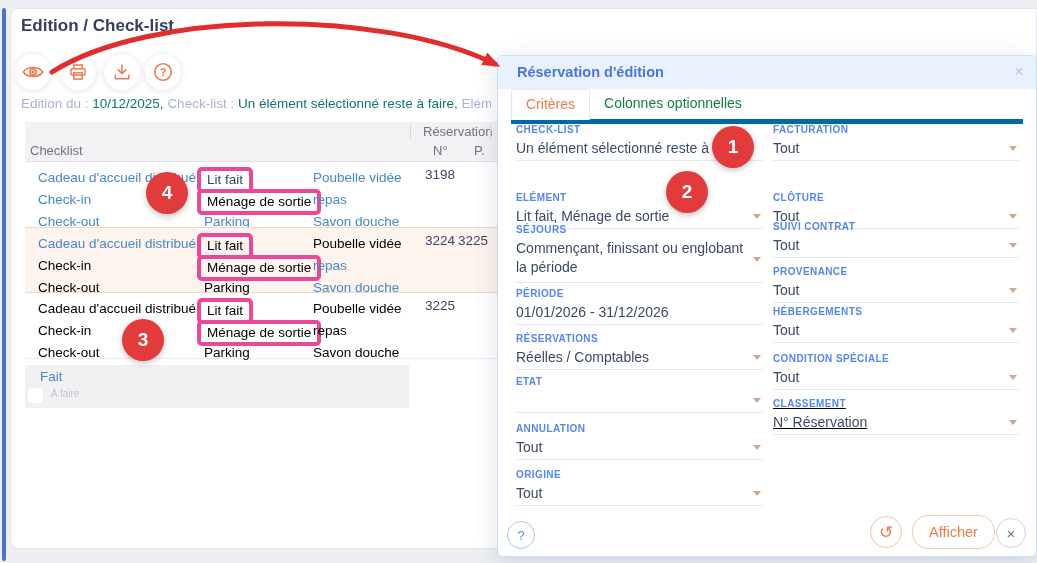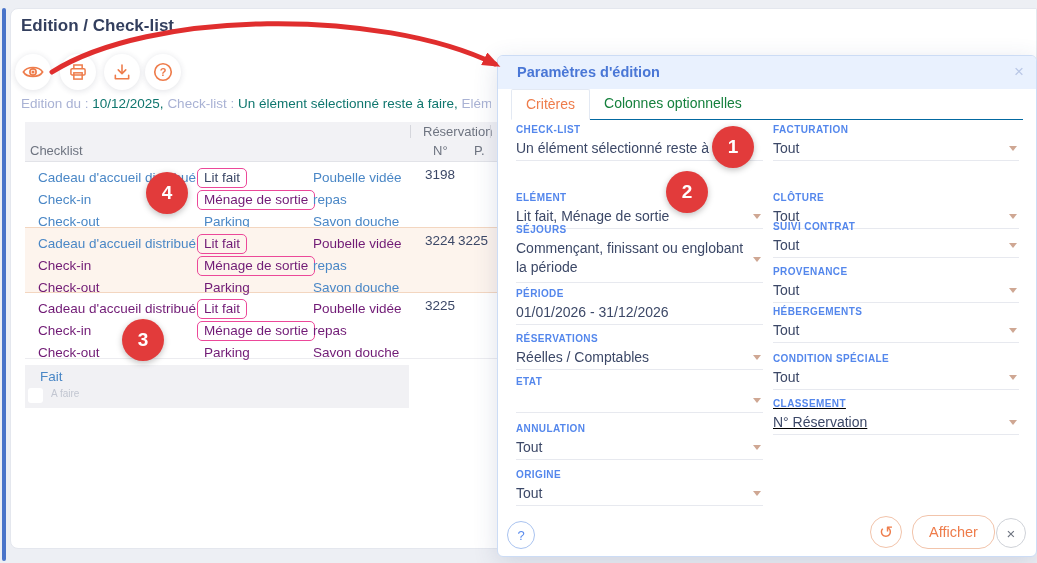--- a/index.html
+++ b/index.html
@@ -23,38 +23,38 @@
   .thead2{position:relative;height:21px;background:#f2f2f5;border-bottom:1px solid #e2e3e8;}
   .th-text{position:absolute;font-size:13px;color:#6e7480;}
   .vdiv{position:absolute;top:3px;width:1px;height:13px;background:#d5d6dc;}
 
   .row{position:relative;height:65px;font-size:13.5px;}
   .row.peach{background:#fdf4ed;border-top:1px solid #f3d6c0;border-bottom:1px solid #f3d6c0;height:64px;}
   .row.last{border-bottom:1px solid #ececf0;}
   .rcol{position:absolute;top:5px;}
   .rline{height:22px;line-height:22px;white-space:nowrap;}
   .t-fait{color:#4a87c6;}
-  .t-todo{color:#701a75;}
+  .t-todo{color:#000000;}
   .t-dark{color:#3c4867;}
-  .chip{display:inline-block;border:1px solid #ec4899;border-radius:5px;padding:0 6px;line-height:18px;}
+  .chip{display:inline-block;border:4px solid #ec4899;border-radius:5px;padding:0 6px;line-height:18px;}
   .rnum{position:absolute;top:5px;left:370px;width:60px;text-align:right;color:#3c4867;}
   .rp{position:absolute;top:5px;left:433px;width:26px;text-align:right;color:#3c4867;}
 
   .legend{position:absolute;left:25px;top:365px;width:384px;height:43px;background:#f1f1f4;}
   .legend-fait{position:absolute;left:15px;top:4px;font-size:13.5px;color:#4a87c6;}
   .legend-box{position:absolute;left:3px;top:23px;width:15px;height:15px;background:#fff;border-radius:3px;}
   .legend-afaire{position:absolute;left:26px;top:23px;font-size:10px;color:#c2c6d1;}
 
   
   .panel{position:absolute;left:497px;top:55px;width:538px;height:500px;background:#fff;border:1px solid #ccdcf5;border-radius:6px;box-shadow:0 6px 24px rgba(50,70,120,.16);}
   .panel-header{position:absolute;left:0;top:0;right:0;height:33px;background:#e9f1fe;border-radius:5px 5px 0 0;}
   .panel-title{position:absolute;left:19px;top:8px;font-size:14.5px;font-weight:700;color:#4a77d6;}
   .panel-x{position:absolute;right:12px;top:6px;font-size:17px;color:#b9c7e6;cursor:pointer;}
 
-  .tab-bar{position:absolute;left:13px;right:13px;top:33px;height:30px;border-bottom:1px solid #0369a1;display:flex;}
+  .tab-bar{position:absolute;left:13px;right:13px;top:33px;height:30px;border-bottom:5px solid #0369a1;display:flex;}
   .tab{font-size:14px;line-height:29px;padding:0 14px;cursor:pointer;}
   .tab.active{color:#ee7c4b;border:1px solid #e3e9f3;border-bottom:1px solid #fff;margin-bottom:-1px;background:#fff;border-radius:2px 2px 0 0;}
   .tab.inactive{color:#15803d;}
 
   .field{position:absolute;border-bottom:1px solid #e7e9ef;cursor:pointer;}
   .fl{left:18px;width:247px;}
   .fr{left:275px;width:246px;}
   .f-label{font-size:10px;font-weight:700;letter-spacing:.4px;color:#5487ec;}
   .f-value{font-size:14px;color:#3c4867;margin-top:4px;line-height:19px;padding-right:16px;}
   .dd{position:absolute;right:2px;bottom:9px;width:0;height:0;border-left:4px solid transparent;border-right:4px solid transparent;border-top:5px solid #cfa793;}
@@ -194,21 +194,21 @@
   </div>
 
   <div class="legend">
     <span class="legend-fait">Fait</span>
     <span class="legend-box"></span>
     <span class="legend-afaire">A faire</span>
   </div>
 
   <div class="panel">
     <div class="panel-header">
-      <span class="panel-title">Paramètres d'édition</span>
+      <span class="panel-title">Réservation d'édition</span>
       <span class="panel-x">×</span>
     </div>
 
     <div class="tab-bar">
       <div class="tab active">Critères</div>
       <div class="tab inactive">Colonnes optionnelles</div>
     </div>
 
     <div class="field fl h36" style="top:68px;">
       <div class="f-label">CHECK-LIST</div>

